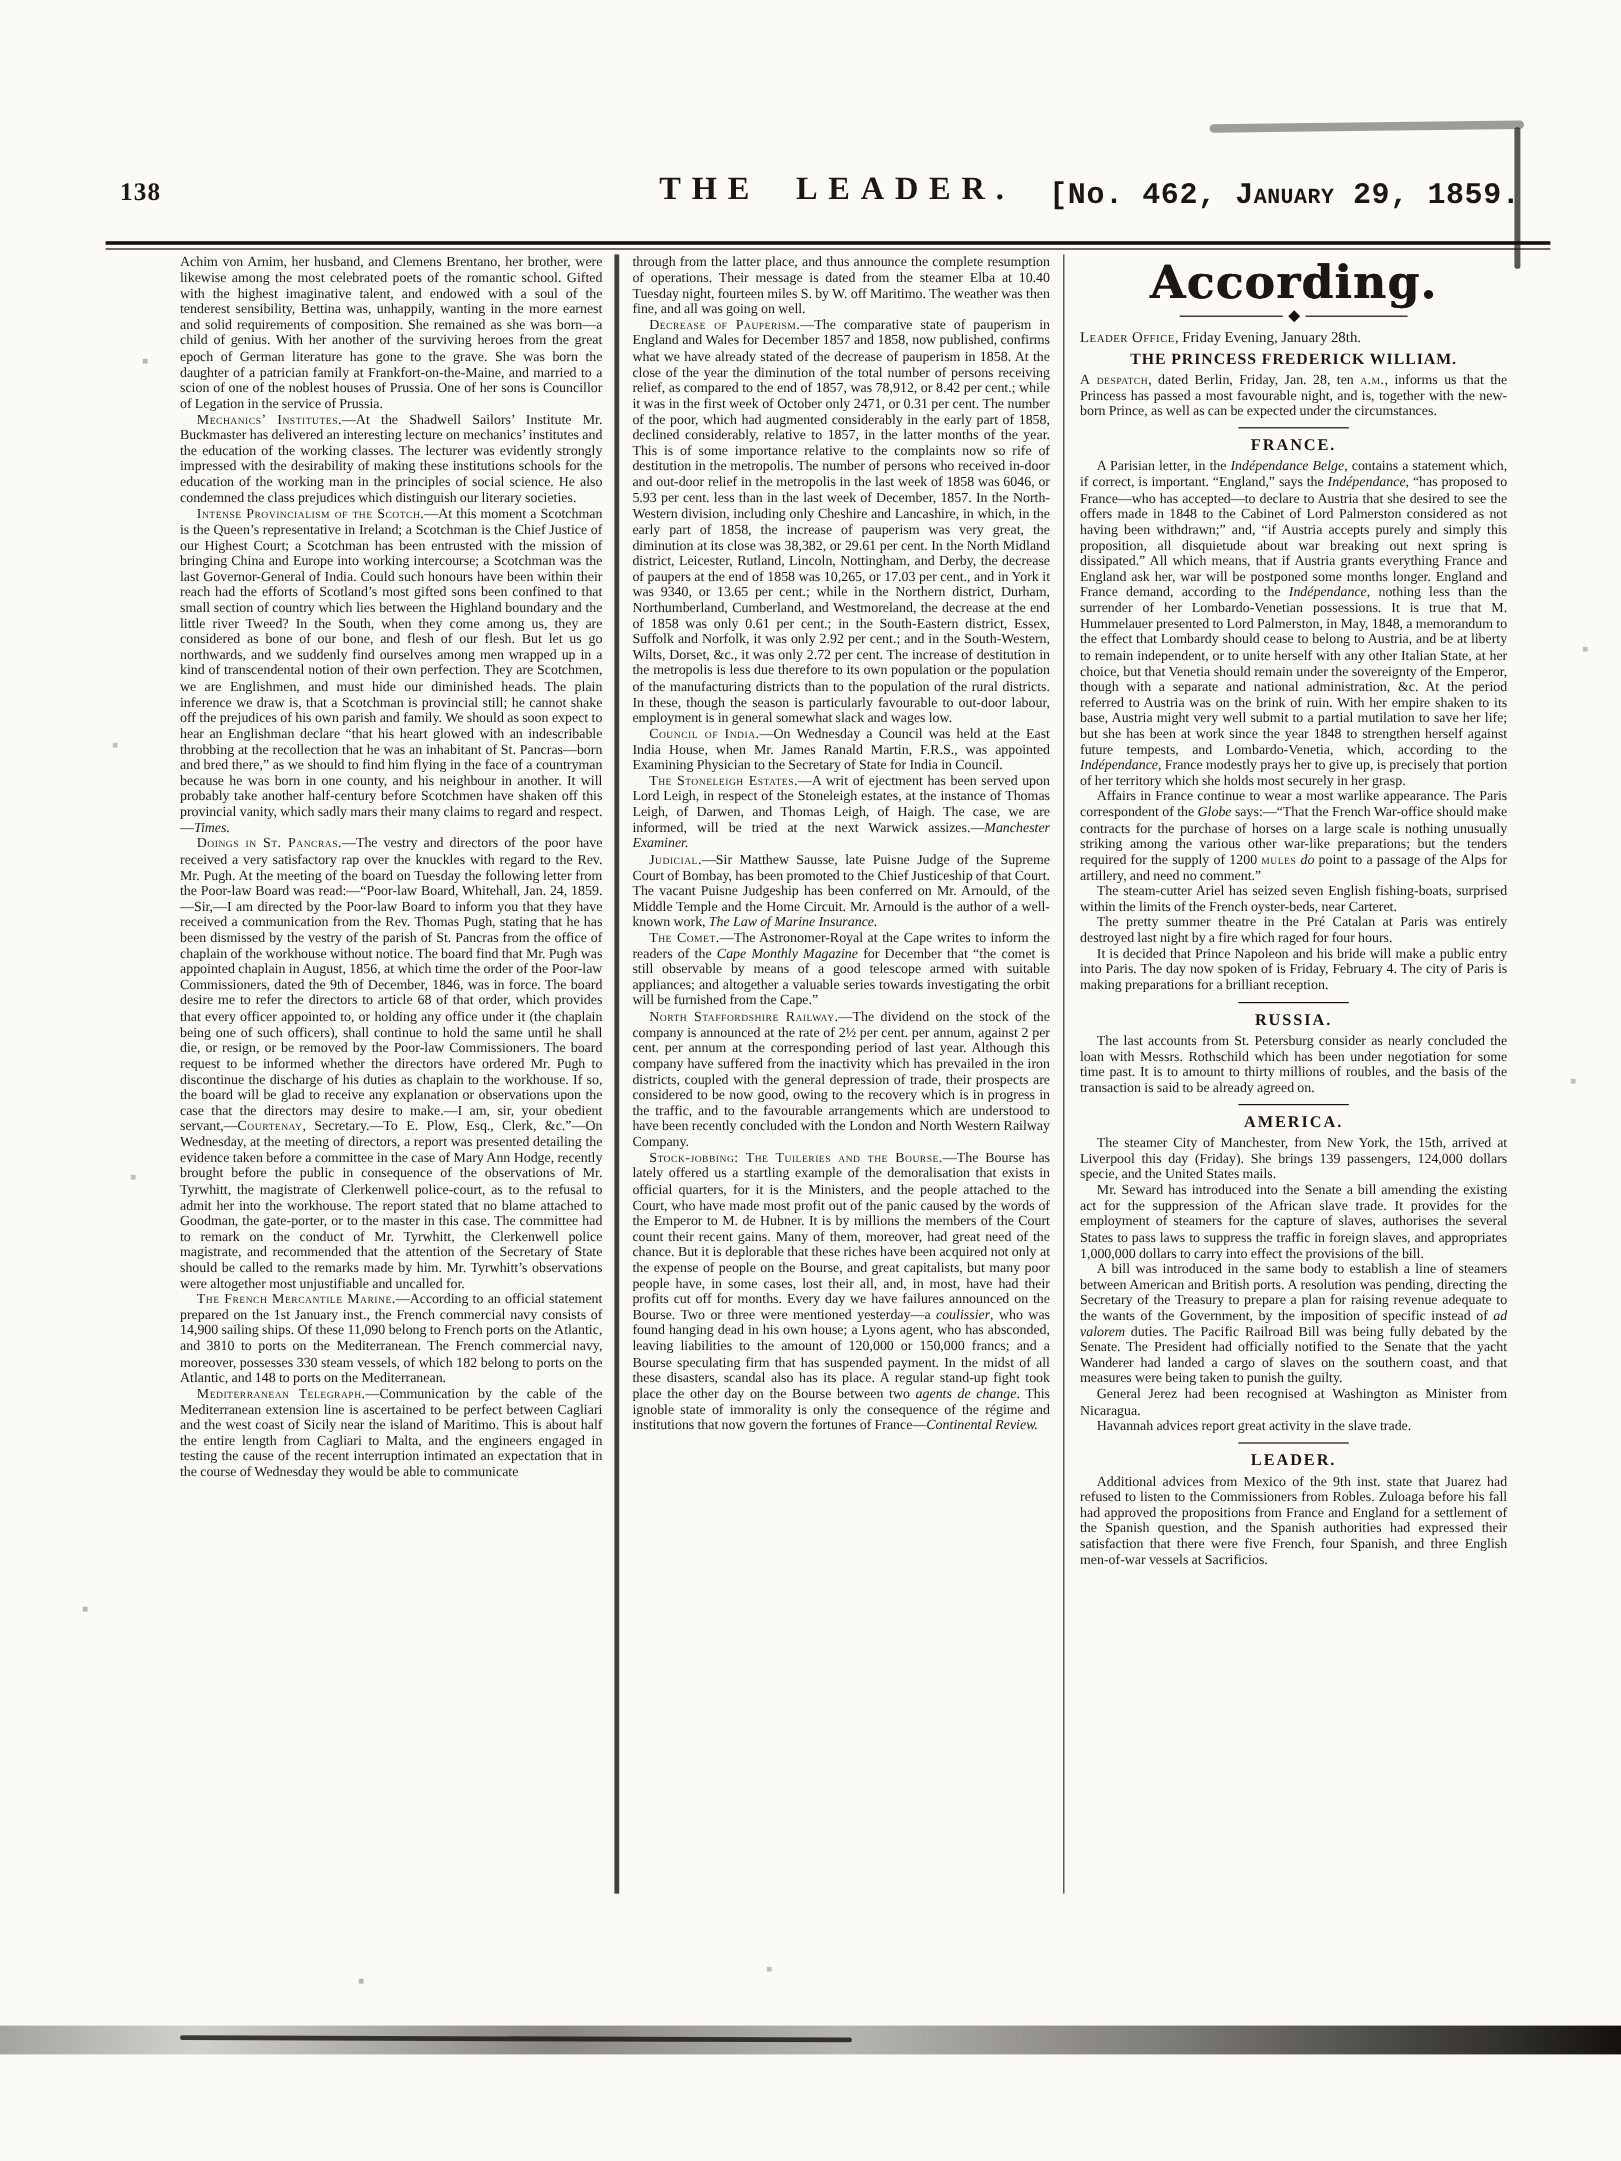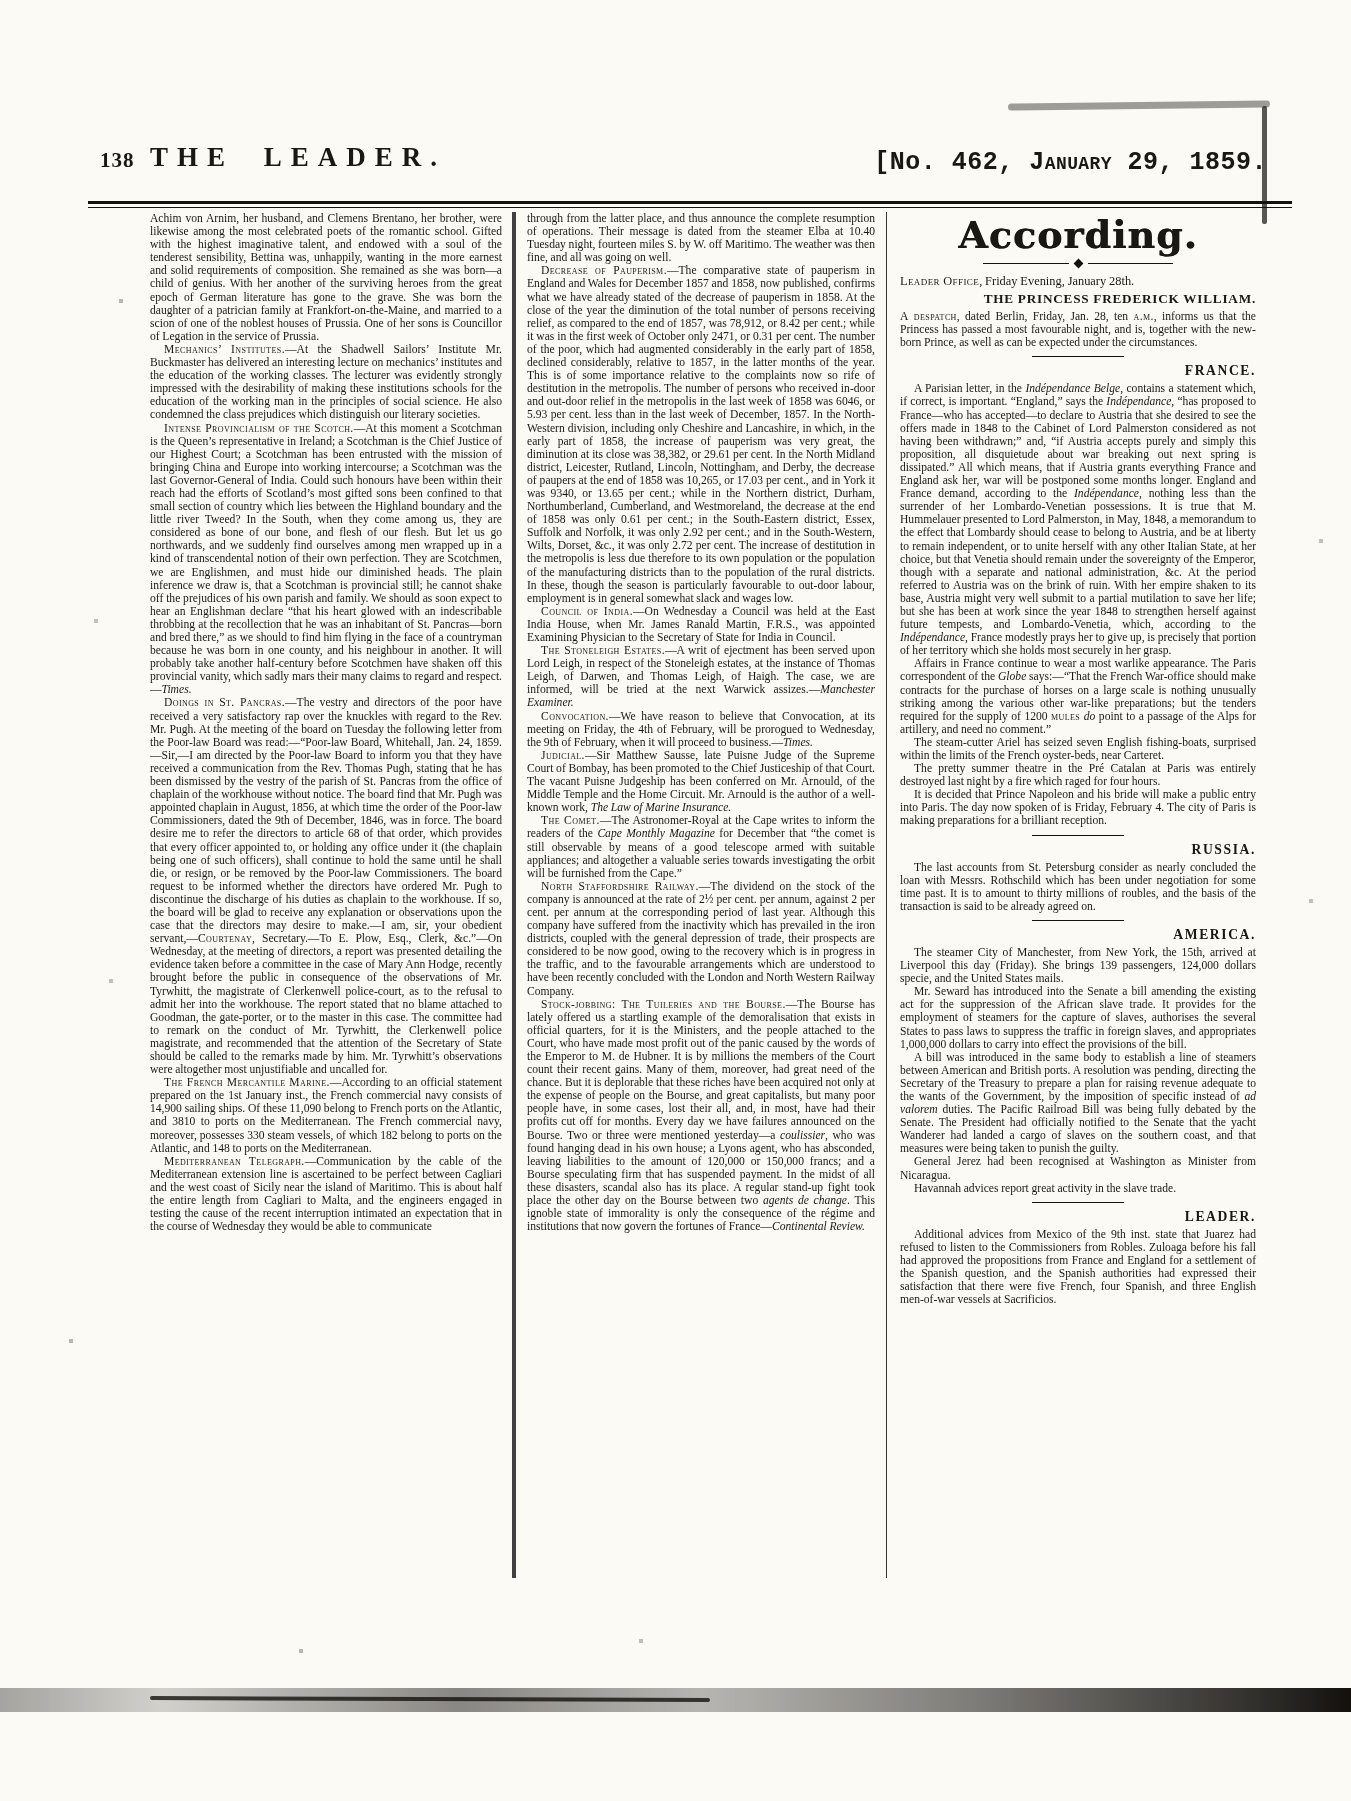--- a/index.html
+++ b/index.html
@@ -4,21 +4,21 @@
 <style>
   html,body{margin:0;padding:0;}
   body{
     width:1351px;height:1801px;position:relative;overflow:hidden;
     background:#fbfaf5;color:#1b1814;
     font-family:"Liberation Serif","DejaVu Serif",serif;
   }
   
   .masthead-bar{position:absolute;top:136px;left:0;right:0;height:52px;}
   .page-num{position:absolute;left:100px;top:12px;font-size:21px;font-weight:bold;letter-spacing:1px;}
-  .paper-title{position:absolute;left:150px;right:106px;top:6px;margin:0;text-align:left;
+  .paper-title{position:absolute;left:150px;right:106px;top:6px;margin:0;text-align:center;
     font-size:27px;font-weight:bold;letter-spacing:9px;word-spacing:14px;}
   .issue-info{position:absolute;right:84px;top:12px;font-size:25px;font-weight:bold;letter-spacing:.5px;font-family:Liberation Mono, monospace;}
   .rule-double{position:absolute;top:201px;left:88px;width:1204px;height:3px;
     border-top:3px solid #15120e;border-bottom:1px solid #15120e;}
   
   .columns{position:absolute;top:212px;left:150px;display:flex;height:1366px;}
   .col{font-size:11.6px;line-height:13.1px;text-align:justify;word-spacing:-0.2px;}
   .col p{margin:0;text-indent:14px;}
   .col p.cont{text-indent:0;}
   .col-1{width:352px;padding-right:10px;}
@@ -27,21 +27,21 @@
   .sc{font-variant:small-caps;letter-spacing:.4px;}
   .i{font-style:italic;}
   
   .blackletter{margin:2px 0 0;text-align:center;font-size:38px;line-height:42px;font-weight:bold;
     font-family:"DejaVu Serif","Liberation Serif",serif;letter-spacing:1px;
     text-shadow:.6px 0 0 #1b1814;}
   .orn{display:flex;align-items:center;justify-content:center;margin:4px auto 8px;width:190px;}
   .orn .bar{flex:1;border-top:1.4px solid #15120e;}
   .orn .diamond{width:7px;height:7px;background:#15120e;transform:rotate(45deg);margin:0 6px;}
   .dateline{margin:0 0 3px;text-indent:0 !important;font-size:12.4px;}
-  .col-3 h3{margin:3px 0 3px;text-align:right;font-size:13.6px;font-weight:bold;
+  .col-3 h3{margin:3px 0 3px;text-align:center;font-size:13.6px;font-weight:bold;
     letter-spacing:1.6px;line-height:16px;}
   .col-3 h3.wide{letter-spacing:.8px;font-size:13.2px;}
   .sep{width:92px;margin:7px auto 6px;border-top:1.6px solid #15120e;}
   
   .artifact-corner-h{position:absolute;left:1008px;top:102px;width:262px;height:7px;
     background:rgba(45,42,38,.45);transform:rotate(-.7deg);border-radius:4px;}
   .artifact-corner-v{position:absolute;left:1262px;top:106px;width:5px;height:118px;
     background:rgba(35,32,28,.75);border-radius:2px;}
   .speckles{position:absolute;left:0;top:0;width:2px;height:2px;background:transparent;
     box-shadow:120px 300px 0 1px rgba(60,55,50,.35),95px 620px 0 1px rgba(60,55,50,.3),
@@ -79,21 +79,20 @@
     <p><span class="sc">Doings in St. Pancras.</span><span>—The vestry and directors of the poor have received a very satisfactory rap over the knuckles with regard to the Rev. Mr. Pugh. At the meeting of the board on Tuesday the following letter from the Poor-law Board was read:—“Poor-law Board, Whitehall, Jan. 24, 1859.—Sir,—I am directed by the Poor-law Board to inform you that they have received a communication from the Rev. Thomas Pugh, stating that he has been dismissed by the vestry of the parish of St. Pancras from the office of chaplain of the workhouse without notice. The board find that Mr. Pugh was appointed chaplain in August, 1856, at which time the order of the Poor-law Commissioners, dated the 9th of December, 1846, was in force. The board desire me to refer the directors to article 68 of that order, which provides that every officer appointed to, or holding any office under it (the chaplain being one of such officers), shall continue to hold the same until he shall die, or resign, or be removed by the Poor-law Commissioners. The board request to be informed whether the directors have ordered Mr. Pugh to discontinue the discharge of his duties as chaplain to the workhouse. If so, the board will be glad to receive any explanation or observations upon the case that the directors may desire to make.—I am, sir, your obedient servant,—</span><span class="sc">Courtenay</span><span>, Secretary.—To E. Plow, Esq., Clerk, &amp;c.”—On Wednesday, at the meeting of directors, a report was presented detailing the evidence taken before a committee in the case of Mary Ann Hodge, recently brought before the public in consequence of the observations of Mr. Tyrwhitt, the magistrate of Clerkenwell police-court, as to the refusal to admit her into the workhouse. The report stated that no blame attached to Goodman, the gate-porter, or to the master in this case. The committee had to remark on the conduct of Mr. Tyrwhitt, the Clerkenwell police magistrate, and recommended that the attention of the Secretary of State should be called to the remarks made by him. Mr. Tyrwhitt’s observations were altogether most unjustifiable and uncalled for.</span></p>
     <p><span class="sc">The French Mercantile Marine.</span><span>—According to an official statement prepared on the 1st January inst., the French commercial navy consists of 14,900 sailing ships. Of these 11,090 belong to French ports on the Atlantic, and 3810 to ports on the Mediterranean. The French commercial navy, moreover, possesses 330 steam vessels, of which 182 belong to ports on the Atlantic, and 148 to ports on the Mediterranean.</span></p>
     <p><span class="sc">Mediterranean Telegraph.</span><span>—Communication by the cable of the Mediterranean extension line is ascertained to be perfect between Cagliari and the west coast of Sicily near the island of Maritimo. This is about half the entire length from Cagliari to Malta, and the engineers engaged in testing the cause of the recent interruption intimated an expectation that in the course of Wednesday they would be able to communicate</span></p>
   </section>
 
   <section class="col col-2">
     <p class="cont"><span>through from the latter place, and thus announce the complete resumption of operations. Their message is dated from the steamer Elba at 10.40 Tuesday night, fourteen miles S. by W. off Maritimo. The weather was then fine, and all was going on well.</span></p>
     <p><span class="sc">Decrease of Pauperism.</span><span>—The comparative state of pauperism in England and Wales for December 1857 and 1858, now published, confirms what we have already stated of the decrease of pauperism in 1858. At the close of the year the diminution of the total number of persons receiving relief, as compared to the end of 1857, was 78,912, or 8.42 per cent.; while it was in the first week of October only 2471, or 0.31 per cent. The number of the poor, which had augmented considerably in the early part of 1858, declined considerably, relative to 1857, in the latter months of the year. This is of some importance relative to the complaints now so rife of destitution in the metropolis. The number of persons who received in-door and out-door relief in the metropolis in the last week of 1858 was 6046, or 5.93 per cent. less than in the last week of December, 1857. In the North-Western division, including only Cheshire and Lancashire, in which, in the early part of 1858, the increase of pauperism was very great, the diminution at its close was 38,382, or 29.61 per cent. In the North Midland district, Leicester, Rutland, Lincoln, Nottingham, and Derby, the decrease of paupers at the end of 1858 was 10,265, or 17.03 per cent., and in York it was 9340, or 13.65 per cent.; while in the Northern district, Durham, Northumberland, Cumberland, and Westmoreland, the decrease at the end of 1858 was only 0.61 per cent.; in the South-Eastern district, Essex, Suffolk and Norfolk, it was only 2.92 per cent.; and in the South-Western, Wilts, Dorset, &amp;c., it was only 2.72 per cent. The increase of destitution in the metropolis is less due therefore to its own population or the population of the manufacturing districts than to the population of the rural districts. In these, though the season is particularly favourable to out-door labour, employment is in general somewhat slack and wages low.</span></p>
     <p><span class="sc">Council of India.</span><span>—On Wednesday a Council was held at the East India House, when Mr. James Ranald Martin, F.R.S., was appointed Examining Physician to the Secretary of State for India in Council.</span></p>
     <p><span class="sc">The Stoneleigh Estates.</span><span>—A writ of ejectment has been served upon Lord Leigh, in respect of the Stoneleigh estates, at the instance of Thomas Leigh, of Darwen, and Thomas Leigh, of Haigh. The case, we are informed, will be tried at the next Warwick assizes.—</span><span class="i">Manchester Examiner.</span></p>
-    <p><span class="sc">Convocation.</span><span>—We have reason to believe that Convocation, at its meeting on Friday, the 4th of February, will be prorogued to Wednesday, the 9th of February, when it will proceed to business.—</span><span class="i">Times.</span></p>
     <p><span class="sc">Judicial.</span><span>—Sir Matthew Sausse, late Puisne Judge of the Supreme Court of Bombay, has been promoted to the Chief Justiceship of that Court. The vacant Puisne Judgeship has been conferred on Mr. Arnould, of the Middle Temple and the Home Circuit. Mr. Arnould is the author of a well-known work, </span><span class="i">The Law of Marine Insurance.</span></p>
     <p><span class="sc">The Comet.</span><span>—The Astronomer-Royal at the Cape writes to inform the readers of the </span><span class="i">Cape Monthly Magazine</span><span> for December that “the comet is still observable by means of a good telescope armed with suitable appliances; and altogether a valuable series towards investigating the orbit will be furnished from the Cape.”</span></p>
     <p><span class="sc">North Staffordshire Railway.</span><span>—The dividend on the stock of the company is announced at the rate of 2½ per cent. per annum, against 2 per cent. per annum at the corresponding period of last year. Although this company have suffered from the inactivity which has prevailed in the iron districts, coupled with the general depression of trade, their prospects are considered to be now good, owing to the recovery which is in progress in the traffic, and to the favourable arrangements which are understood to have been recently concluded with the London and North Western Railway Company.</span></p>
     <p><span class="sc">Stock-jobbing: The Tuileries and the Bourse.</span><span>—The Bourse has lately offered us a startling example of the demoralisation that exists in official quarters, for it is the Ministers, and the people attached to the Court, who have made most profit out of the panic caused by the words of the Emperor to M. de Hubner. It is by millions the members of the Court count their recent gains. Many of them, moreover, had great need of the chance. But it is deplorable that these riches have been acquired not only at the expense of people on the Bourse, and great capitalists, but many poor people have, in some cases, lost their all, and, in most, have had their profits cut off for months. Every day we have failures announced on the Bourse. Two or three were mentioned yesterday—a </span><span class="i">coulissier</span><span>, who was found hanging dead in his own house; a Lyons agent, who has absconded, leaving liabilities to the amount of 120,000 or 150,000 francs; and a Bourse speculating firm that has suspended payment. In the midst of all these disasters, scandal also has its place. A regular stand-up fight took place the other day on the Bourse between two </span><span class="i">agents de change</span><span>. This ignoble state of immorality is only the consequence of the régime and institutions that now govern the fortunes of France—</span><span class="i">Continental Review.</span></p>
   </section>
 
   <section class="col col-3">
     <h2 class="blackletter">According.</h2>
     <div class="orn">
       <span class="bar"></span>

